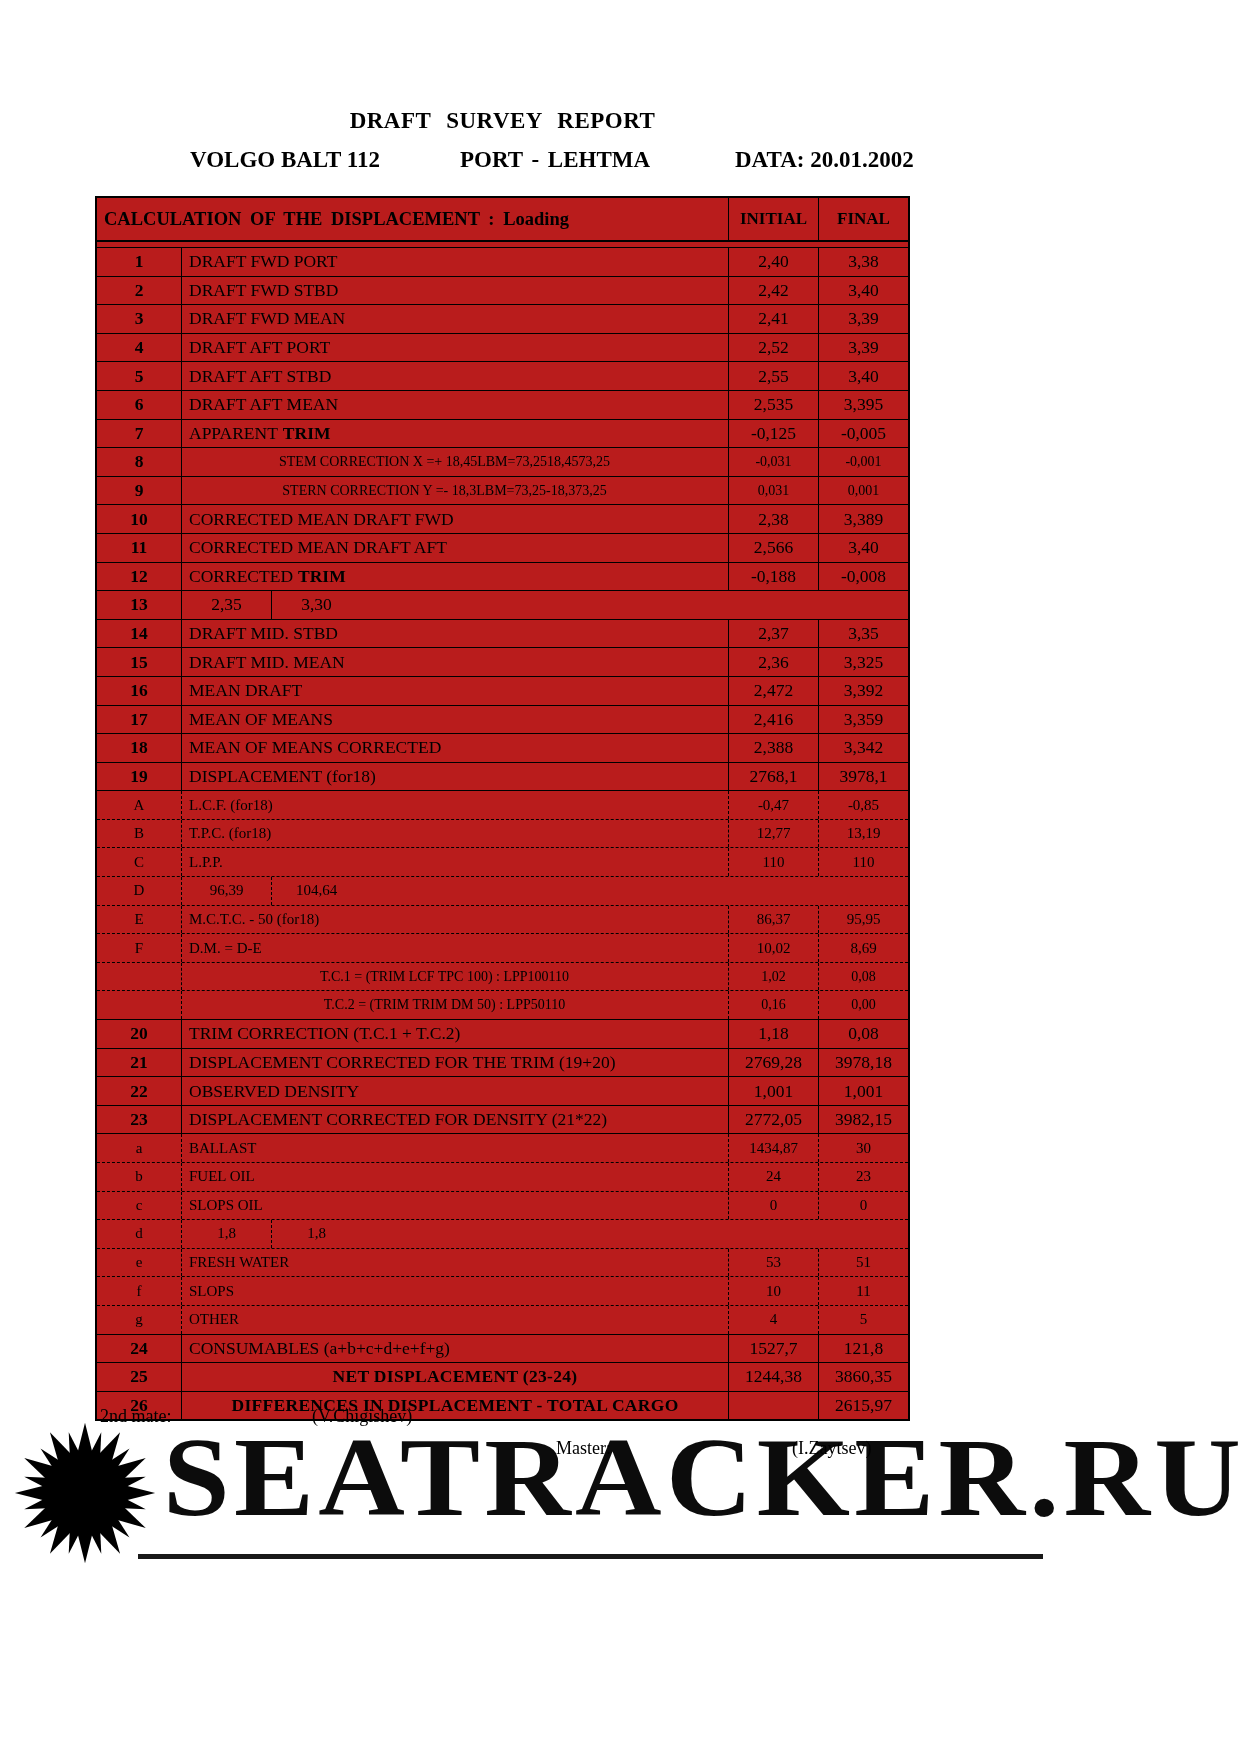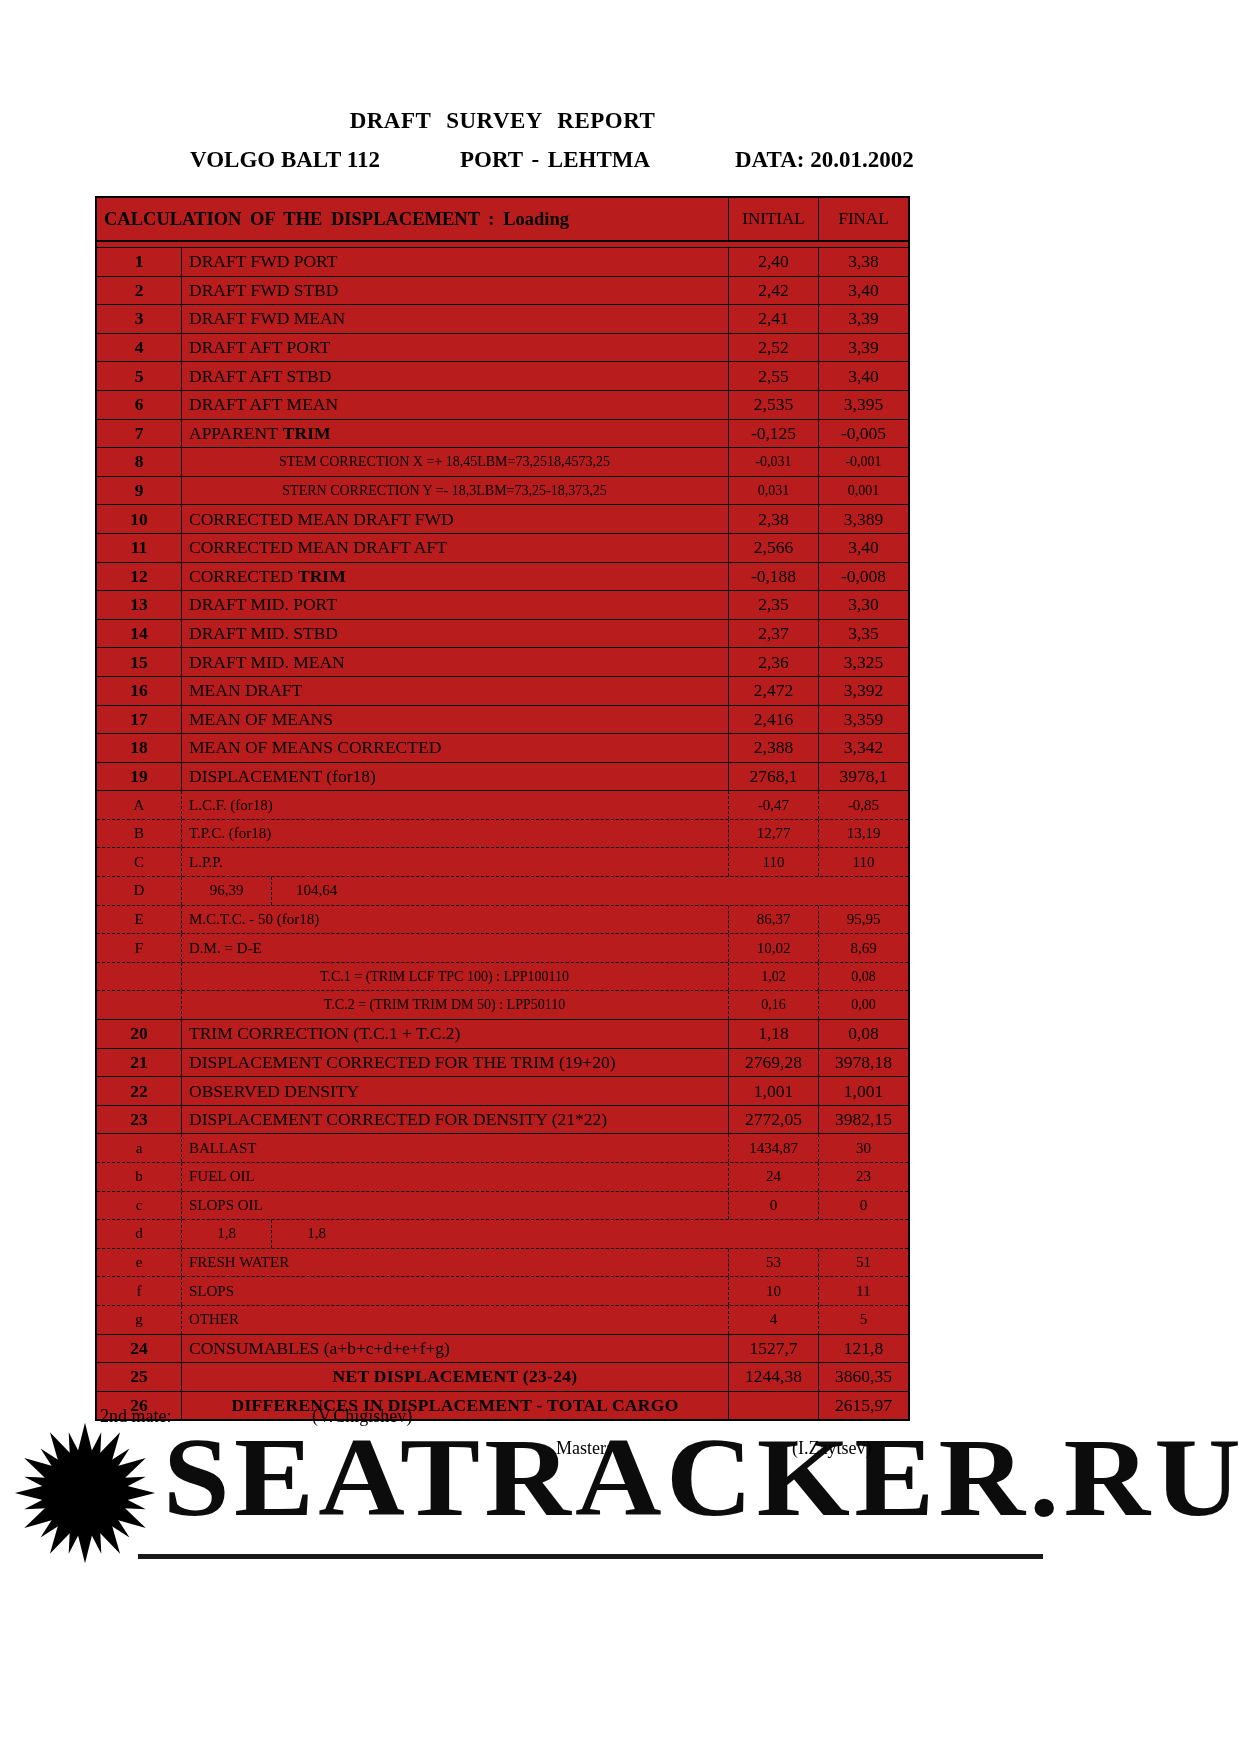--- a/index.html
+++ b/index.html
@@ -21,21 +21,21 @@
     position:absolute;left:95px;top:196px;width:815px;border:2.2px solid #000;
     background:#b91c1c;box-sizing:border-box;
   }
   .thead{display:flex;height:42px;border-bottom:2.2px solid #000;}
   .thead .caption{
     flex:1;display:flex;align-items:center;padding-left:7px;
     font-weight:bold;font-size:18.5px;word-spacing:4px;white-space:nowrap;
   }
   .thead .hcell{
     width:90px;border-left:1.9px solid #000;display:flex;align-items:center;
-    justify-content:center;font-weight:normal;font-size:17px;box-sizing:border-box;
+    justify-content:center;font-weight:bold;font-size:17px;box-sizing:border-box;
   }
   .tgap{height:5px;}
   .tbody{border-top:1.8px solid #000;}
   .trow{display:flex;height:27.6px;font-size:17.5px;align-items:stretch;}
   .trow.small{font-size:15px;}
   .trow.xsmall{font-size:14px;}
   .cell{display:flex;align-items:center;box-sizing:border-box;}
   .c-num{width:84px;justify-content:center;font-weight:bold;font-size:17.5px;}
   .c-num.letter{font-weight:normal;font-size:15px;}
   .c-label{
@@ -186,23 +186,20 @@
           <div class="cell c-num">12</div>
           <div class="cell c-label">
             <div class="lmain">CORRECTED</div>
             <div class="lbold">TRIM</div>
           </div>
           <div class="cell c-val">-0,188</div>
           <div class="cell c-val">-0,008</div>
         </div>
         <div class="trow bt-solid">
           <div class="cell c-num">13</div>
-          <div class="cell c-label">
-            <div class="lmain">DRAFT MID. PORT</div>
-          </div>
           <div class="cell c-val">2,35</div>
           <div class="cell c-val">3,30</div>
         </div>
         <div class="trow bt-solid">
           <div class="cell c-num">14</div>
           <div class="cell c-label">
             <div class="lmain">DRAFT MID. STBD</div>
           </div>
           <div class="cell c-val">2,37</div>
           <div class="cell c-val">3,35</div>

